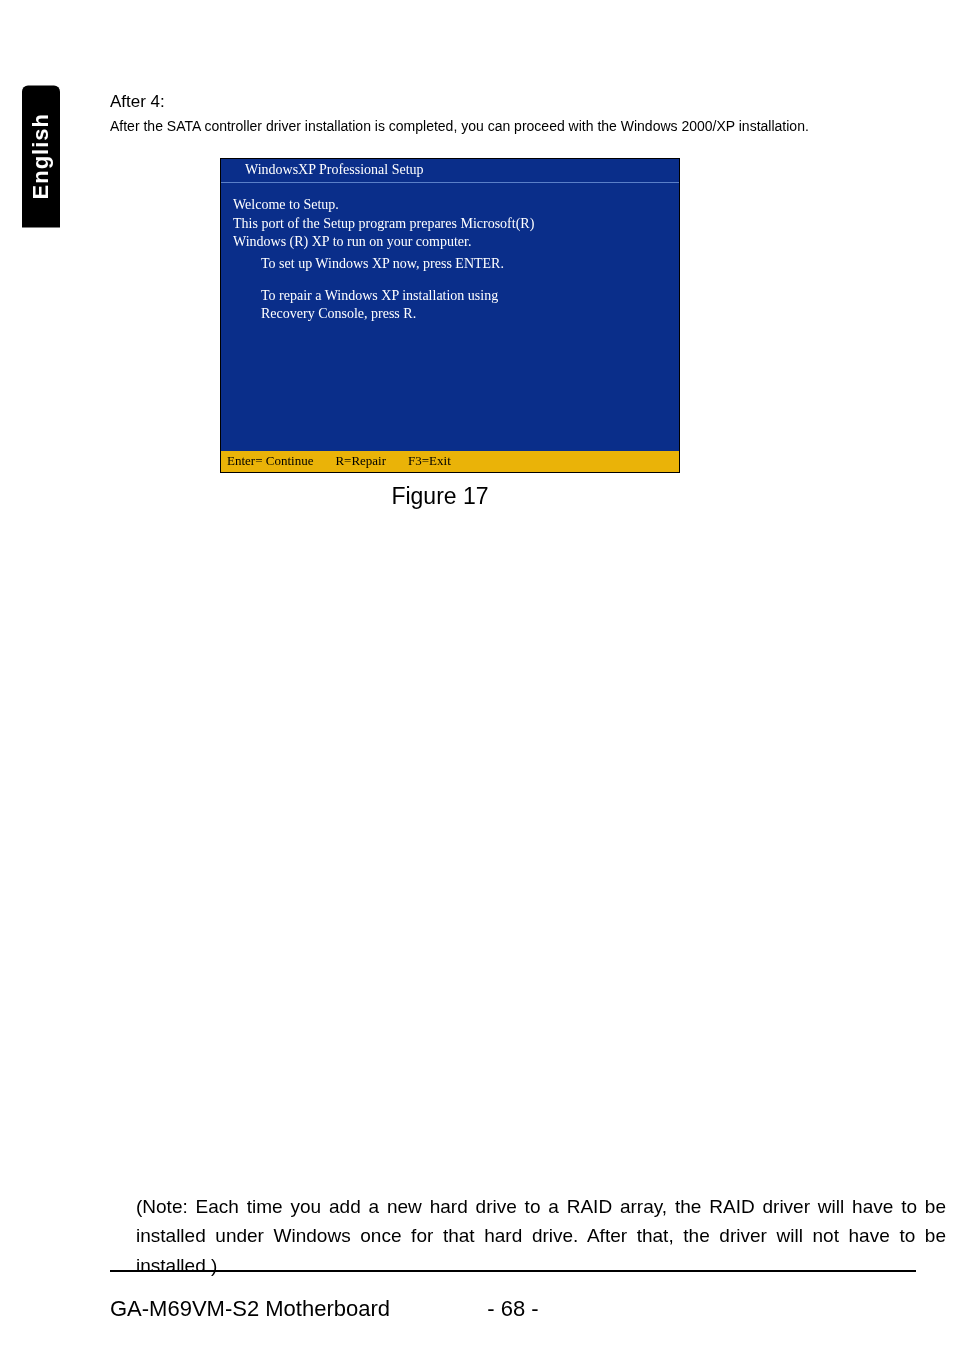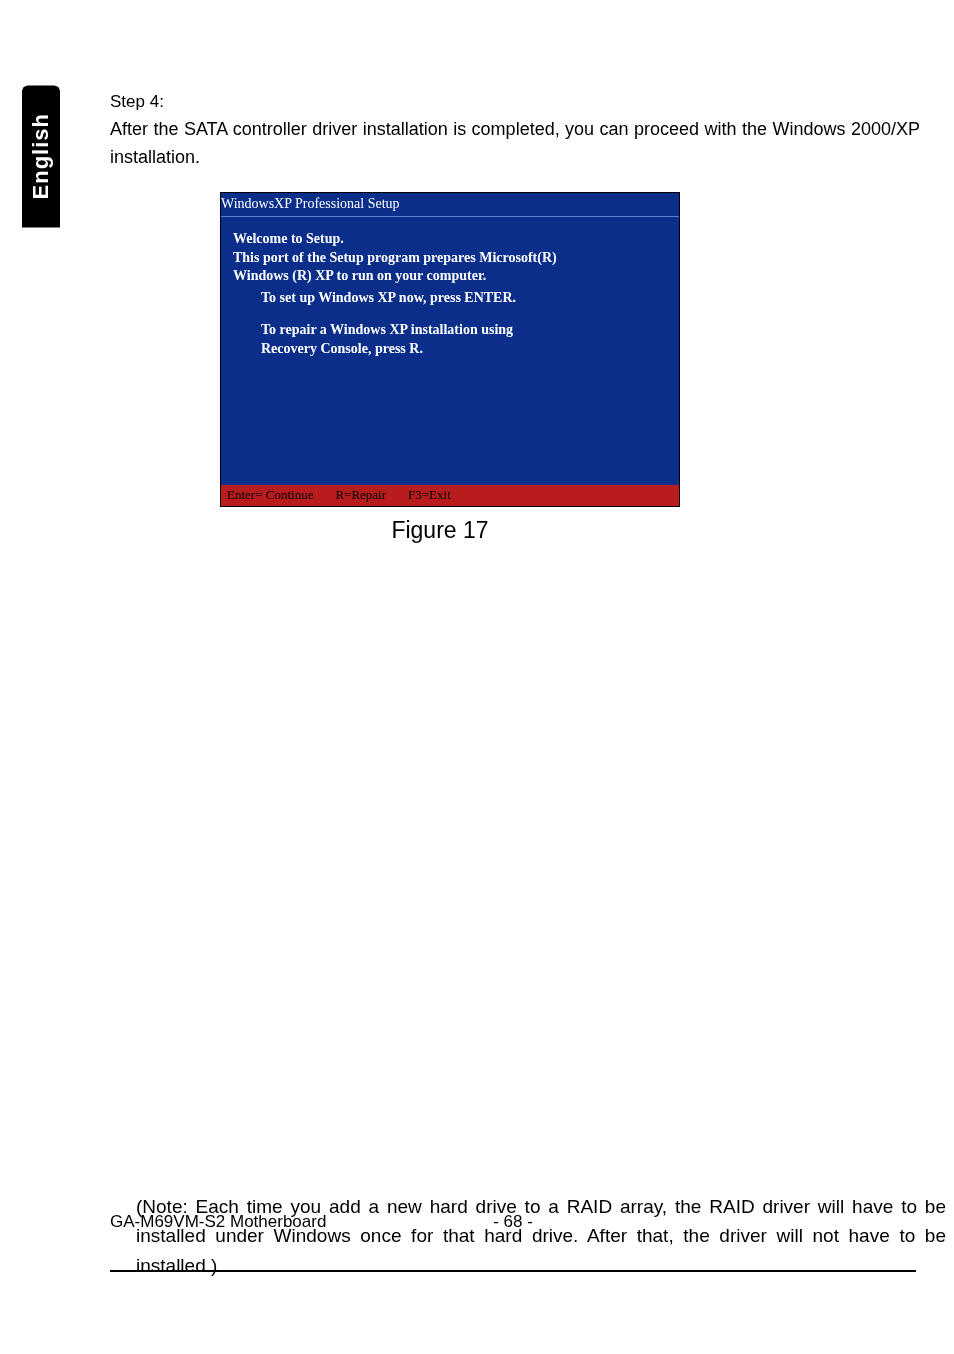--- a/index.html
+++ b/index.html
@@ -33,64 +33,63 @@
       left: 110px;
       top: 92px;
       width: 810px;
     }
     .step-title {
       font-size: 17px;
       color: #000000;
       margin-bottom: 4px;
     }
     .step-body {
-      font-size: 18px;
+      font-size: 14px;
       color: #000000;
       line-height: 1.55;
       text-align: justify;
     }
     .setup-wrap {
       margin-top: 20px;
       margin-left: 110px;
       width: 460px;
     }
     .setup-screen {
       border: 1px solid #000000;
       background: #0a2e8a;
       color: #ffffff;
       font-family: "Times New Roman", serif;
       font-size: 14px;
       width: 100%;
     }
     .setup-header {
       border-bottom: 1px solid #5a7fc8;
-      padding: 3px 6px 4px 0;
+      padding: 3px 6px 4px 24px;
       font-size: 14px;
     }
     .setup-body {
       padding: 14px 12px 8px 12px;
       min-height: 268px;
-      font-weight: bold;
     }
     .setup-body .welcome {
       margin-bottom: 2px;
     }
     .setup-body .intro {
       line-height: 1.3;
       margin-bottom: 4px;
     }
     .setup-list {
       padding-left: 28px;
     }
     .setup-list div {
       margin-bottom: 14px;
       line-height: 1.3;
     }
     .setup-footer {
-      background: #b91c1c;
+      background: #eab308;
       color: #000000;
       padding: 2px 6px 3px 6px;
       font-size: 13px;
       display: flex;
       gap: 22px;
     }
     .figure-caption {
       text-align: center;
       font-size: 23px;
       margin-top: 10px;
@@ -109,41 +108,41 @@
     .footer-line {
       position: absolute;
       left: 110px;
       top: 1270px;
       width: 806px;
       border-top: 2px solid #000000;
     }
     .footer-row {
       position: absolute;
       left: 110px;
-      top: 1212px;
+      top: 1296px;
       width: 806px;
-      font-size: 17px;
+      font-size: 22px;
       display: flex;
     }
     .footer-product {
       flex: 1;
     }
     .footer-page {
       position: absolute;
       left: 50%;
       transform: translateX(-50%);
     }
   </style>
 </head>
 <body>
 
 <div class="side-tab">English</div>
 
 <div class="content">
-  <div class="step-title">Step 4:</div>
+  <div class="step-title">After 4:</div>
   <div class="step-body">After the SATA controller driver installation is completed, you can proceed with the Windows 2000/XP installation.</div>
 
   <div class="setup-wrap">
     <div class="setup-screen">
       <div class="setup-header">WindowsXP Professional  Setup</div>
       <div class="setup-body">
         <div class="welcome">Welcome to Setup.</div>
         <div class="intro">
           <div>This port of the Setup program prepares Microsoft(R)</div>
           <div>Windows (R) XP  to run on your computer.</div>

